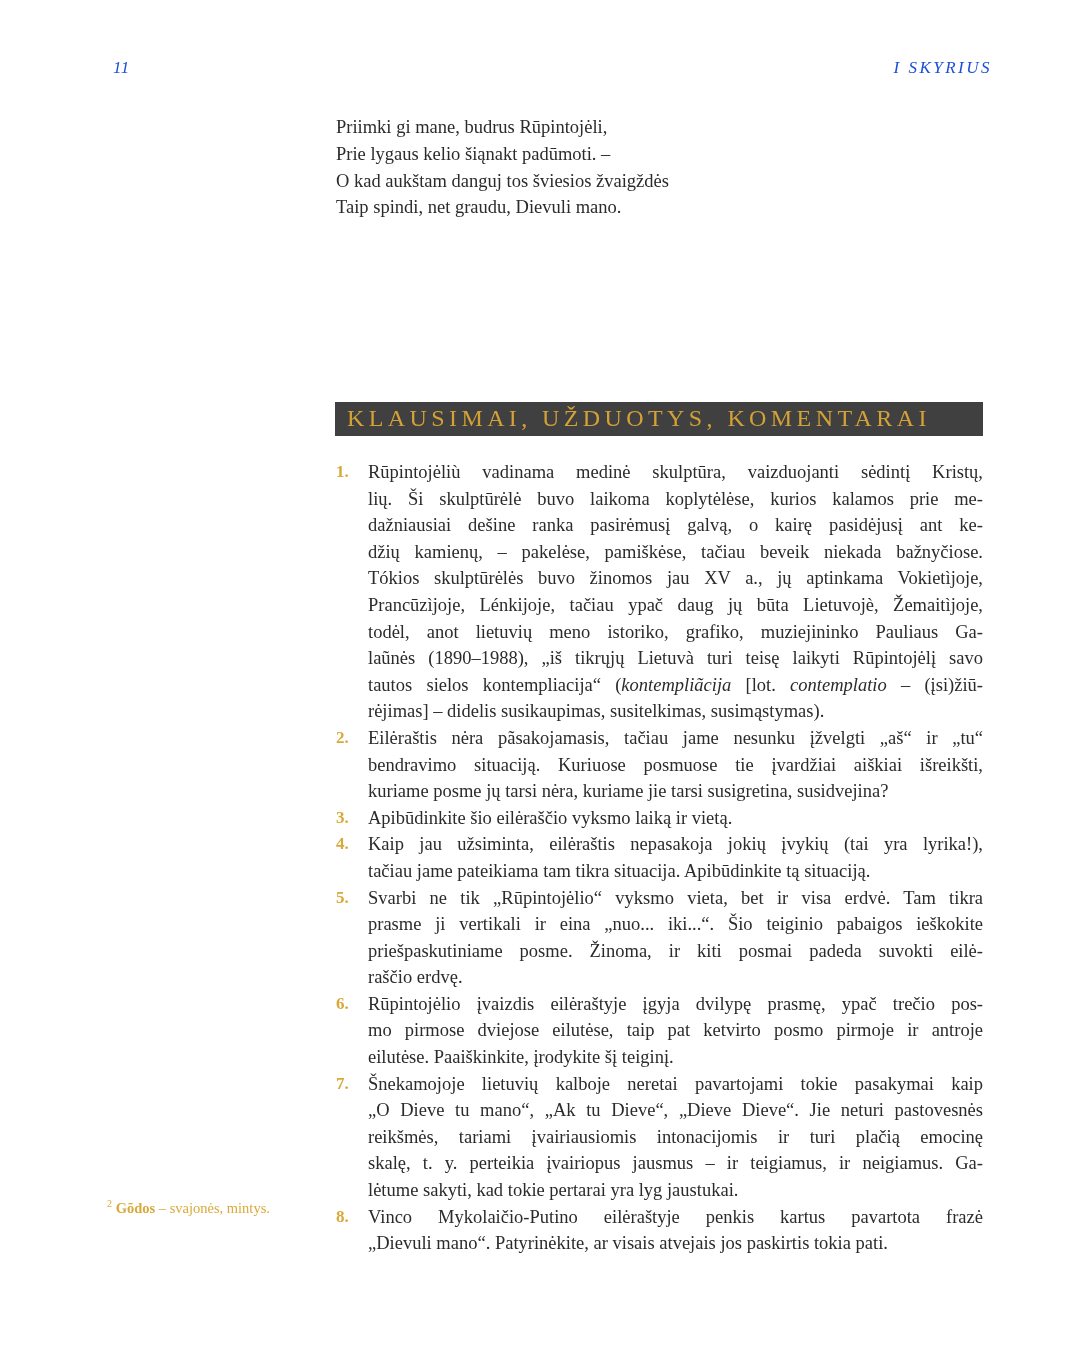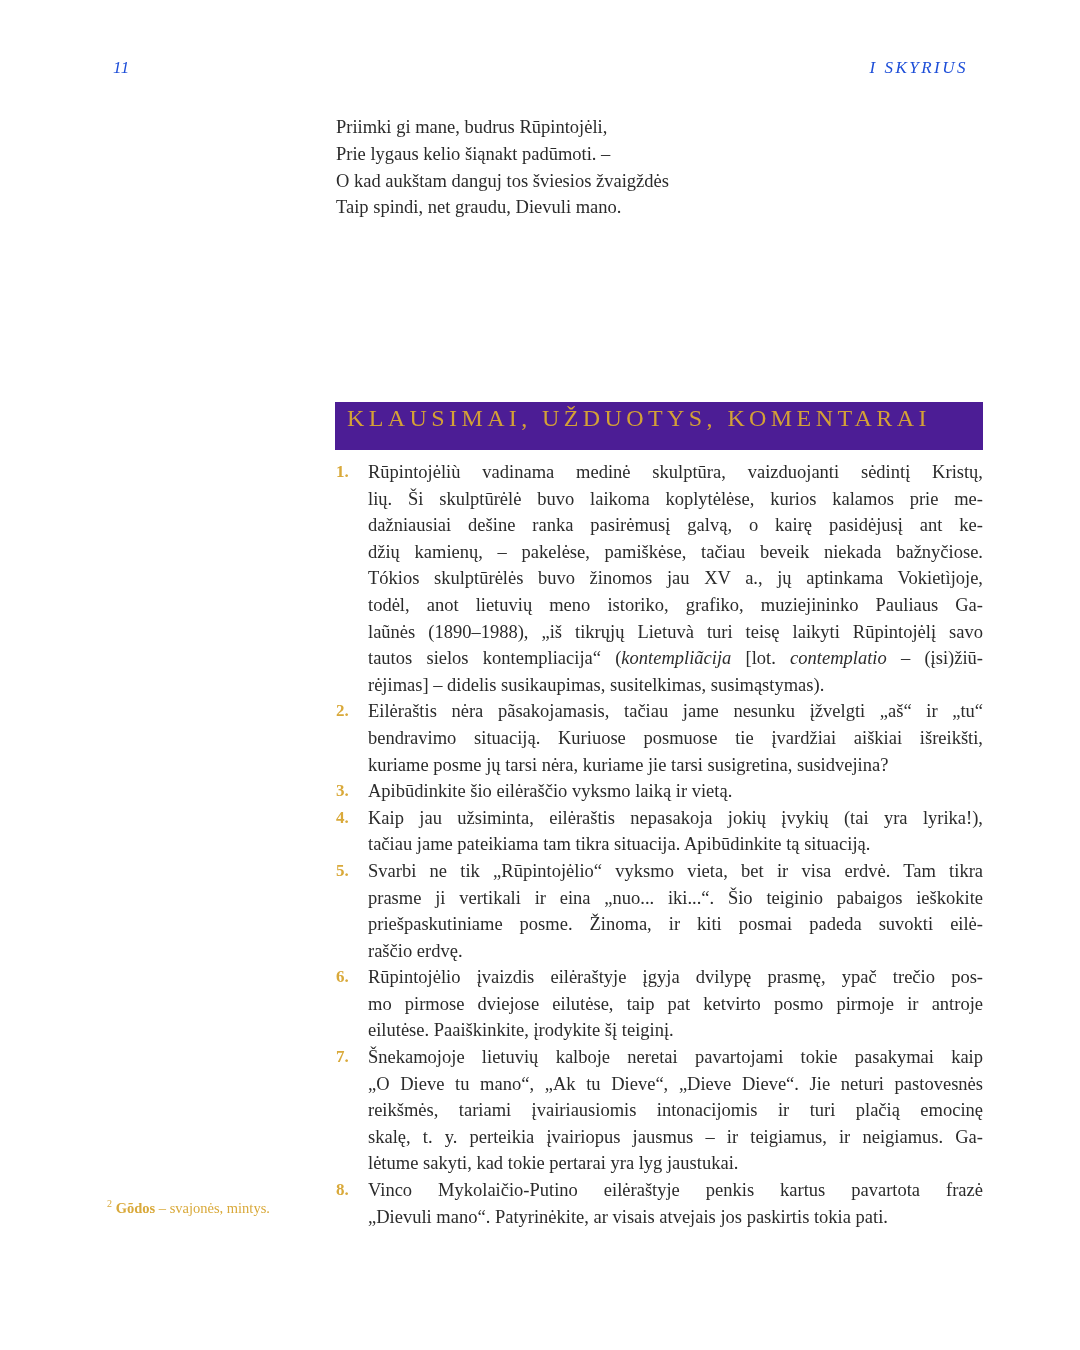--- a/index.html
+++ b/index.html
@@ -10,36 +10,36 @@
       font-family: "Liberation Serif", "DejaVu Serif", serif;
       color: #2a2a2a;
       overflow: hidden;
     }
     .running-head {
       position: absolute; top: 58px;
       font-style: italic; font-size: 17px; color: #1d4ed8;
       letter-spacing: 0.5px;
     }
     .page-number { left: 113px; }
-    .chapter-title { right: 112px; letter-spacing: 2.5px; }
+    .chapter-title { right: 88px; letter-spacing: 2.5px; }
 
     .poem {
       position: absolute; left: 336px; top: 114px;
       font-size: 18.5px; line-height: 26.8px; color: #2b2b2b;
     }
     .stanza { margin-bottom: 26px; }
     .stanza .line { display: block; white-space: nowrap; }
     .footnote-ref {
       color: #d9a93a; font-size: 11px; vertical-align: super; line-height: 0;
     }
 
     .section-band {
       position: absolute; left: 335px; top: 402px;
-      width: 648px; height: 48px;
-      background: #4c1d95;
+      width: 648px; height: 34px;
+      background: #404040;
     }
     .section-title {
       position: absolute; left: 12px; top: 3px;
       font-size: 24px; letter-spacing: 4.4px;
       color: #d4a136; font-weight: normal;
       white-space: nowrap;
     }
 
     .questions {
       position: absolute; left: 336px; top: 459px; width: 647px;
@@ -84,20 +84,21 @@
 </div>
 
 <div class="questions" id="questions">
     <div class="q-item">
       <span class="q-num">1.</span>
       <span class="q-line" style="display: block; width: 615px;">Rūpintojėliù vadinama medinė skulptūra, vaizduojanti sėdintį Kristų,</span>
       <span class="q-line" style="display: block; width: 615px;">lių. Ši skulptūrėlė buvo laikoma koplytėlėse, kurios kalamos prie me-</span>
       <span class="q-line" style="display: block; width: 615px;">dažniausiai dešine ranka pasirėmusį galvą, o kairę pasidėjusį ant ke-</span>
       <span class="q-line" style="display: block; width: 615px;">džių kamienų, – pakelėse, pamiškėse, tačiau beveik niekada bažnyčiose.</span>
       <span class="q-line" style="display: block; width: 615px;">Tókios skulptūrėlės buvo žinomos jau XV a., jų aptinkama Vokietìjoje,</span>
+      <span class="q-line" style="display: block; width: 615px;">Prancūzìjoje, Lénkijoje, tačiau ypač daug jų būta Lietuvojè, Žemaitìjoje,</span>
       <span class="q-line" style="display: block; width: 615px;">todėl, anot lietuvių meno istoriko, grafiko, muziejininko Pauliaus Ga-</span>
       <span class="q-line" style="display: block; width: 615px;">laũnės (1890–1988), „iš tikrųjų Lietuvà turi teisę laikyti Rūpintojėlį savo</span>
       <span class="q-line" style="display: block; width: 615px;">tautos sielos kontempliacija“ (<i class="it">kontempliãcija</i> [lot. <i class="it">contemplatio</i> – (įsi)žiū-</span>
       <span class="q-line last">rėjimas] – didelis susikaupimas, susitelkimas, susimąstymas).</span>
     </div>
     <div class="q-item">
       <span class="q-num">2.</span>
       <span class="q-line" style="display: block; width: 615px;">Eilėraštis nėra pãsakojamasis, tačiau jame nesunku įžvelgti „aš“ ir „tu“</span>
       <span class="q-line" style="display: block; width: 615px; font-family: Liberation Serif, serif;">bendravimo situaciją. Kuriuose posmuose tie įvardžiai aiškiai išreikšti,</span>
       <span class="q-line last">kuriame posme jų tarsi nėra, kuriame jie tarsi susigretina, susidvejina?</span>

